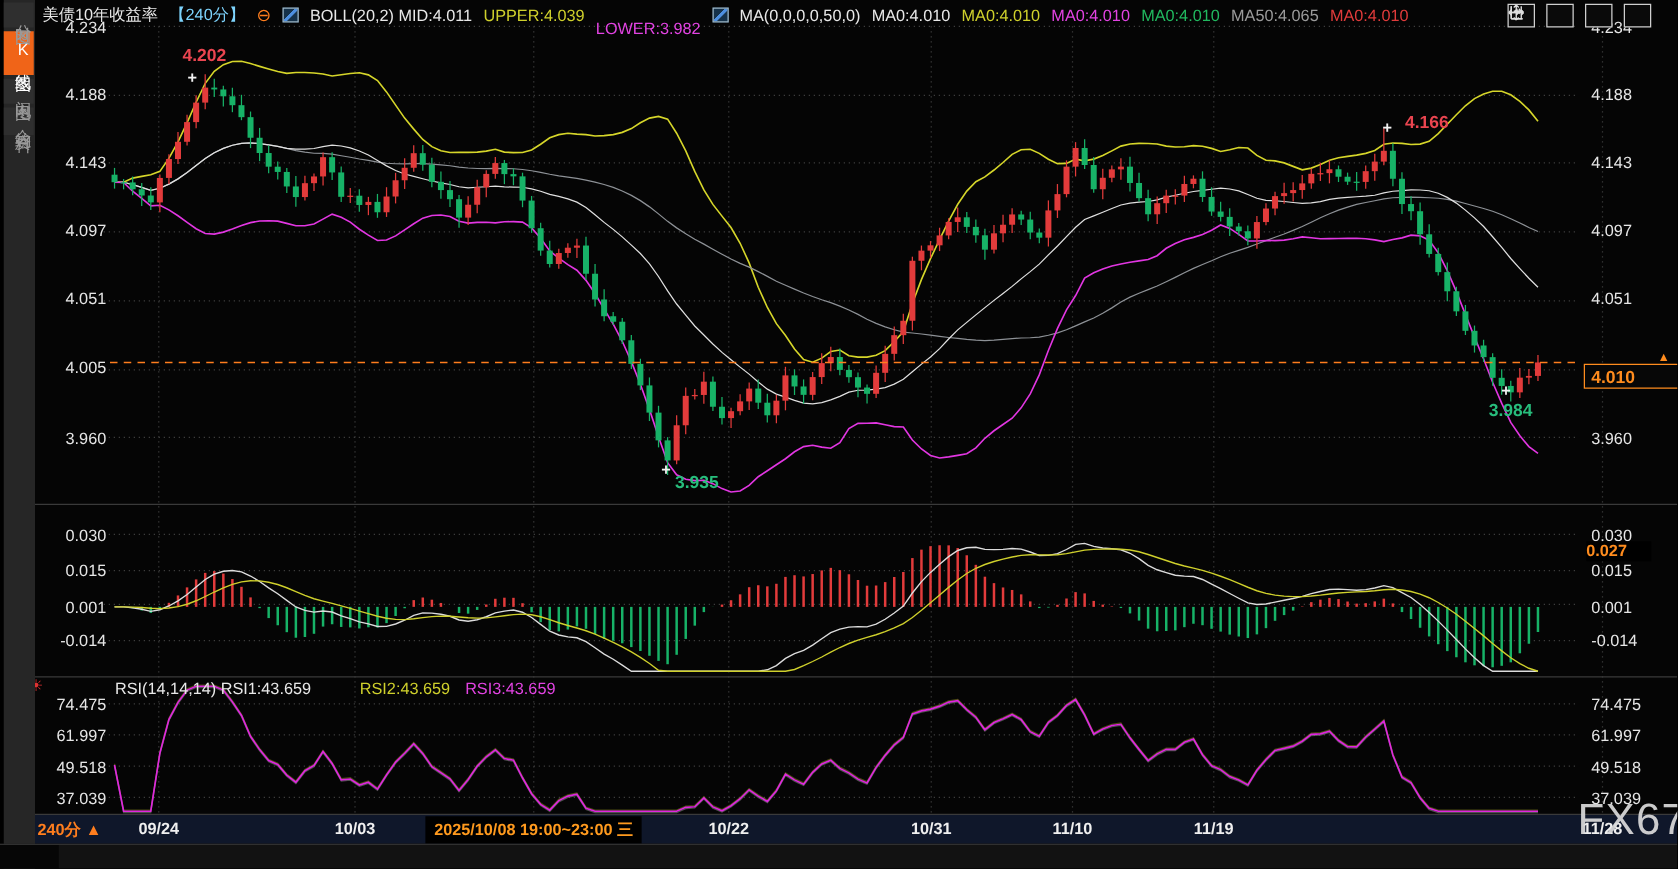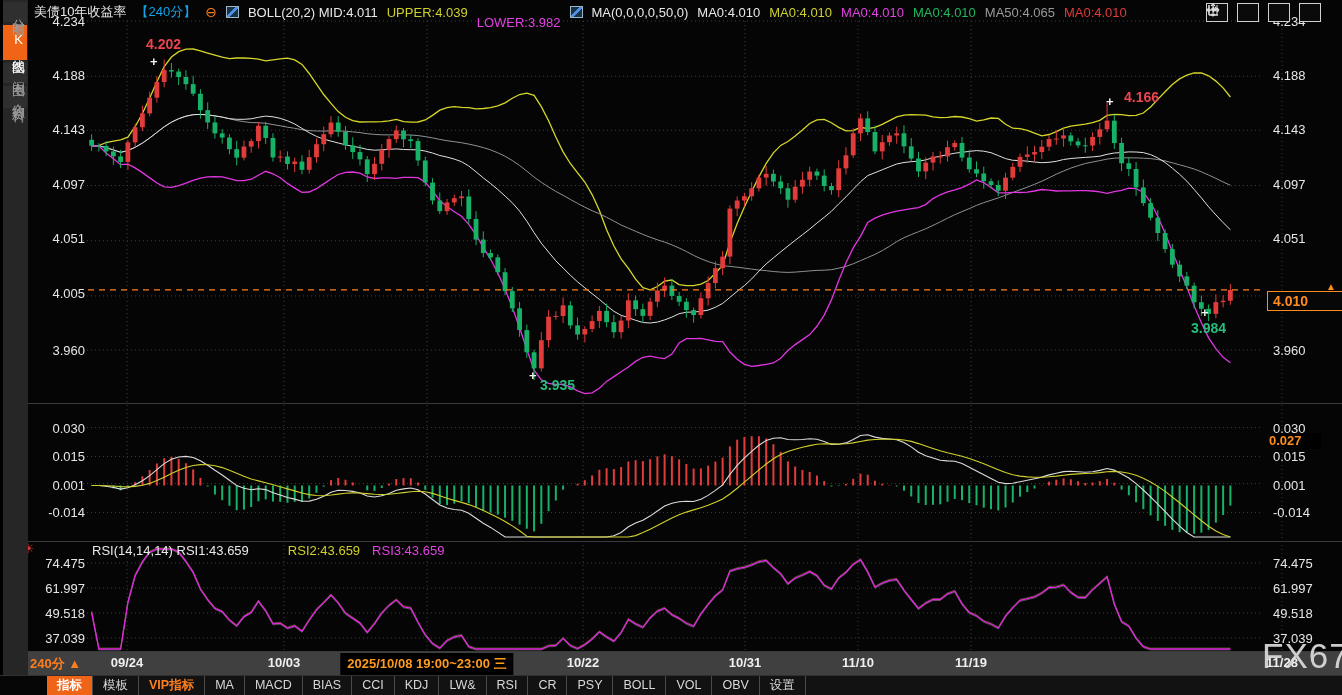--- a/index.html
+++ b/index.html
@@ -26,21 +26,21 @@
   .ind-header{position:absolute;left:92px;z-index:20;white-space:nowrap;display:flex;gap:12px;font-size:13px;}
   .ann{position:absolute;font-size:14px;font-weight:700;z-index:18;}
   .cross{position:absolute;color:#f2f2f2;font-size:13px;font-weight:700;z-index:18;line-height:10px;}
   .price-box{position:absolute;left:1267px;top:291px;width:70px;height:18px;background:#070707;border:1px solid #ff8c1e;
              color:#ff8c1e;font-size:14px;font-weight:600;line-height:18px;padding-left:5px;z-index:22;}
   .price-arrow{position:absolute;left:1326px;top:281px;color:#ff8c1e;font-size:10px;z-index:22;}
   .macd-box{position:absolute;left:1269px;top:433px;width:52px;height:16px;background:#000;color:#ff8c1e;
             font-size:13px;font-weight:600;line-height:16px;z-index:22;}
   .burst{position:absolute;left:23px;top:541px;color:#e03131;font-size:13px;z-index:22;}
   
-  .xaxis{position:absolute;left:0;top:652px;width:1342px;height:23px;background:#404040;z-index:16;}
+  .xaxis{position:absolute;left:0;top:652px;width:1342px;height:23px;background:#0f172a;z-index:16;}
   .xlab{position:absolute;top:3px;transform:translateX(-50%);font-size:13px;font-weight:700;color:#efefef;white-space:nowrap;}
   .date-box{position:absolute;top:1px;transform:translateX(-50%);background:#000;color:#ff9a1e;font-size:13px;font-weight:700;
             padding:2px 7px;white-space:nowrap;}
   .period{position:absolute;left:30px;top:3px;color:#ff7e1e;font-size:13px;font-weight:700;white-space:nowrap;cursor:pointer;}
   .watermark{position:absolute;left:1262px;top:636px;font-size:35px;color:#dcdcdc;opacity:0.92;letter-spacing:1px;z-index:50;font-weight:400;}
   
   .toolbar{position:absolute;left:0;top:675px;width:1342px;height:20px;background:#121212;border-top:1px solid #303030;z-index:40;display:flex;box-sizing:border-box;}
   .tb-lead{width:47px;height:100%;background:#060606;}
   .tb-item{padding:0 10px;line-height:19px;font-size:12.5px;color:#d8d8d8;border-right:1px solid #4a4a4a;cursor:pointer;white-space:nowrap;}
   .tb-item.selected{background:#f06418;color:#fff;font-weight:700;}
@@ -564,21 +564,21 @@
 
   <div class="sidebar">
     <div class="side-tab">分时图</div>
     <div class="side-tab active">K线图</div>
     <div class="side-tab">闪电图</div>
     <div class="side-tab">合约资料</div>
   </div>
 
   <div class="chart-header" id="header-items">
       <span class="h-item" style="color: rgb(232, 232, 232);">美债10年收益率</span>
-      <span class="h-item" style="color: #0ea5e9;">【240分】</span>
+      <span class="h-item" style="color: #7dd3fc;">【240分】</span>
       <span class="h-collapse" style="color: rgb(255, 126, 30);">⊖</span>
       <span class="mini-chart"></span>
       <span class="h-item" style="color: rgb(232, 232, 232);">BOLL(20,2) MID:4.011</span>
       <span class="h-item" style="color: rgb(207, 208, 44);">UPPER:4.039</span>
       <span class="h-item" style="color: rgb(226, 67, 226); margin-top: 21px;">LOWER:3.982</span>
       <span class="mini-chart"></span>
       <span class="h-item" style="color: rgb(232, 232, 232);">MA(0,0,0,0,50,0)</span>
       <span class="h-item" style="color: rgb(232, 232, 232);">MA0:4.010</span>
       <span class="h-item" style="color: rgb(207, 208, 44);">MA0:4.010</span>
       <span class="h-item" style="color: rgb(226, 67, 226);">MA0:4.010</span>
@@ -670,33 +670,15 @@
       <div class="xlab" style="left: 745px;">10/31</div>
       <div class="xlab" style="left: 858px;">11/10</div>
       <div class="xlab" style="left: 971px;">11/19</div>
       <div class="xlab" style="left: 1282px;">11/28</div>
     </div>
 
   <div class="watermark">FX678</div>
 
   <div class="toolbar">
     <div class="tb-lead"></div>
-    <div style="display:flex" id="bottom-tabs">
-        <div class="tb-item selected">指标</div>
-        <div class="tb-item">模板</div>
-        <div class="tb-item vip">VIP指标</div>
-        <div class="tb-item">MA</div>
-        <div class="tb-item">MACD</div>
-        <div class="tb-item">BIAS</div>
-        <div class="tb-item">CCI</div>
-        <div class="tb-item">KDJ</div>
-        <div class="tb-item">LW&amp;</div>
-        <div class="tb-item">RSI</div>
-        <div class="tb-item">CR</div>
-        <div class="tb-item">PSY</div>
-        <div class="tb-item">BOLL</div>
-        <div class="tb-item">VOL</div>
-        <div class="tb-item">OBV</div>
-        <div class="tb-item">设置</div>
-      </div>
   </div>
 
 </div>
 
 </body></html>

